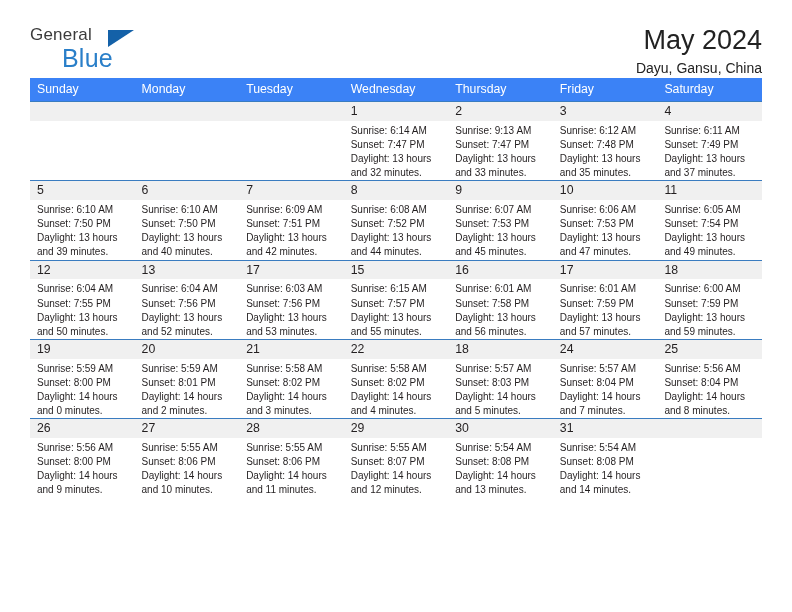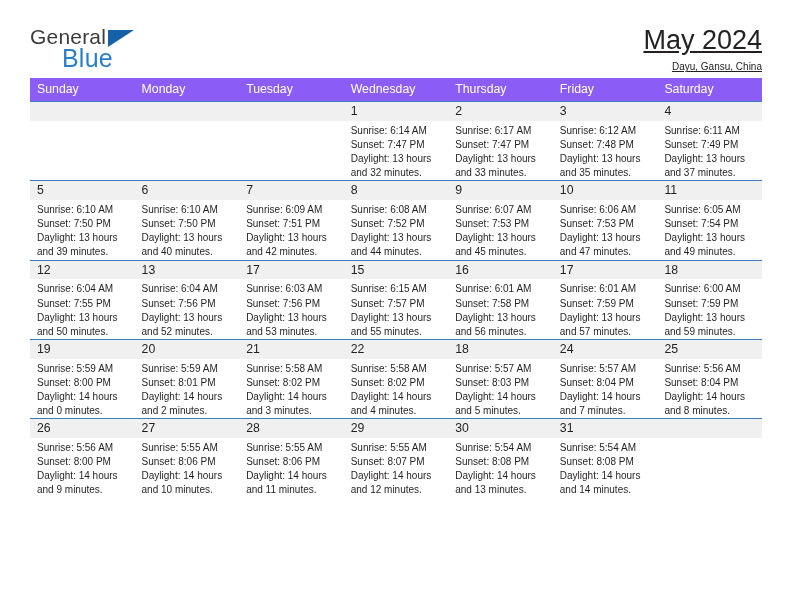--- a/index.html
+++ b/index.html
@@ -34,21 +34,21 @@
   .logo {
     position: relative;
     width: 120px;
     height: 50px;
     user-select: none;
   }
   .logo-general {
     position: absolute;
     left: 0;
     top: 0;
-    font-size: 21px;
+    font-size: 17px;
     letter-spacing: .2px;
     color: #3b3b3b;
     line-height: 1;
   }
   .logo-blue {
     position: absolute;
     left: 32px;
     top: 20px;
     font-size: 25px;
     letter-spacing: .2px;
@@ -60,45 +60,44 @@
     left: 78px;
     top: 4px;
     width: 0;
     height: 0;
     border-left: 26px solid #1461a8;
     border-bottom: 17px solid transparent;
   }
   .titlewrap {
     text-align: right;
     padding-top: 0px;
-    text-decoration: underline;
   }
   .cal-title {
     font-size: 27px;
     color: #222222;
     line-height: 1.05;
     font-weight: normal;
     margin: 0;
   }
   .cal-sub {
-    font-size: 10px;
+    font-size: 14px;
     color: #222222;
     margin-top: 7px;
     line-height: 1.1;
   }
 
   
   .cal {
     width: 732px;
     border-collapse: collapse;
     table-layout: fixed;
     margin-top: 6px;
   }
   .cal th {
-    background: #8b5cf6;
+    background: #3b82f6;
     color: #ffffff;
     font-weight: normal;
     font-size: 12.3px;
     text-align: left;
     padding: 4px 0 5px 7px;
     height: 13px;
     border: none;
   }
   .cal td {
     vertical-align: top;
@@ -181,21 +180,21 @@
             <div class="daynum">1</div>
             <div class="info">
               <div>Sunrise: 6:14 AM</div>
               <div>Sunset: 7:47 PM</div>
               <div class="dl">Daylight: 13 hours and 32 minutes.</div>
             </div>
           </td>
           <td class="day-cell">
             <div class="daynum">2</div>
             <div class="info">
-              <div>Sunrise: 6:17 AM</div>
+              <div>Sunrise: 9:13 AM</div>
               <div>Sunset: 7:47 PM</div>
               <div class="dl">Daylight: 13 hours and 33 minutes.</div>
             </div>
           </td>
           <td class="day-cell">
             <div class="daynum">3</div>
             <div class="info">
               <div>Sunrise: 6:12 AM</div>
               <div>Sunset: 7:48 PM</div>
               <div class="dl">Daylight: 13 hours and 35 minutes.</div>

